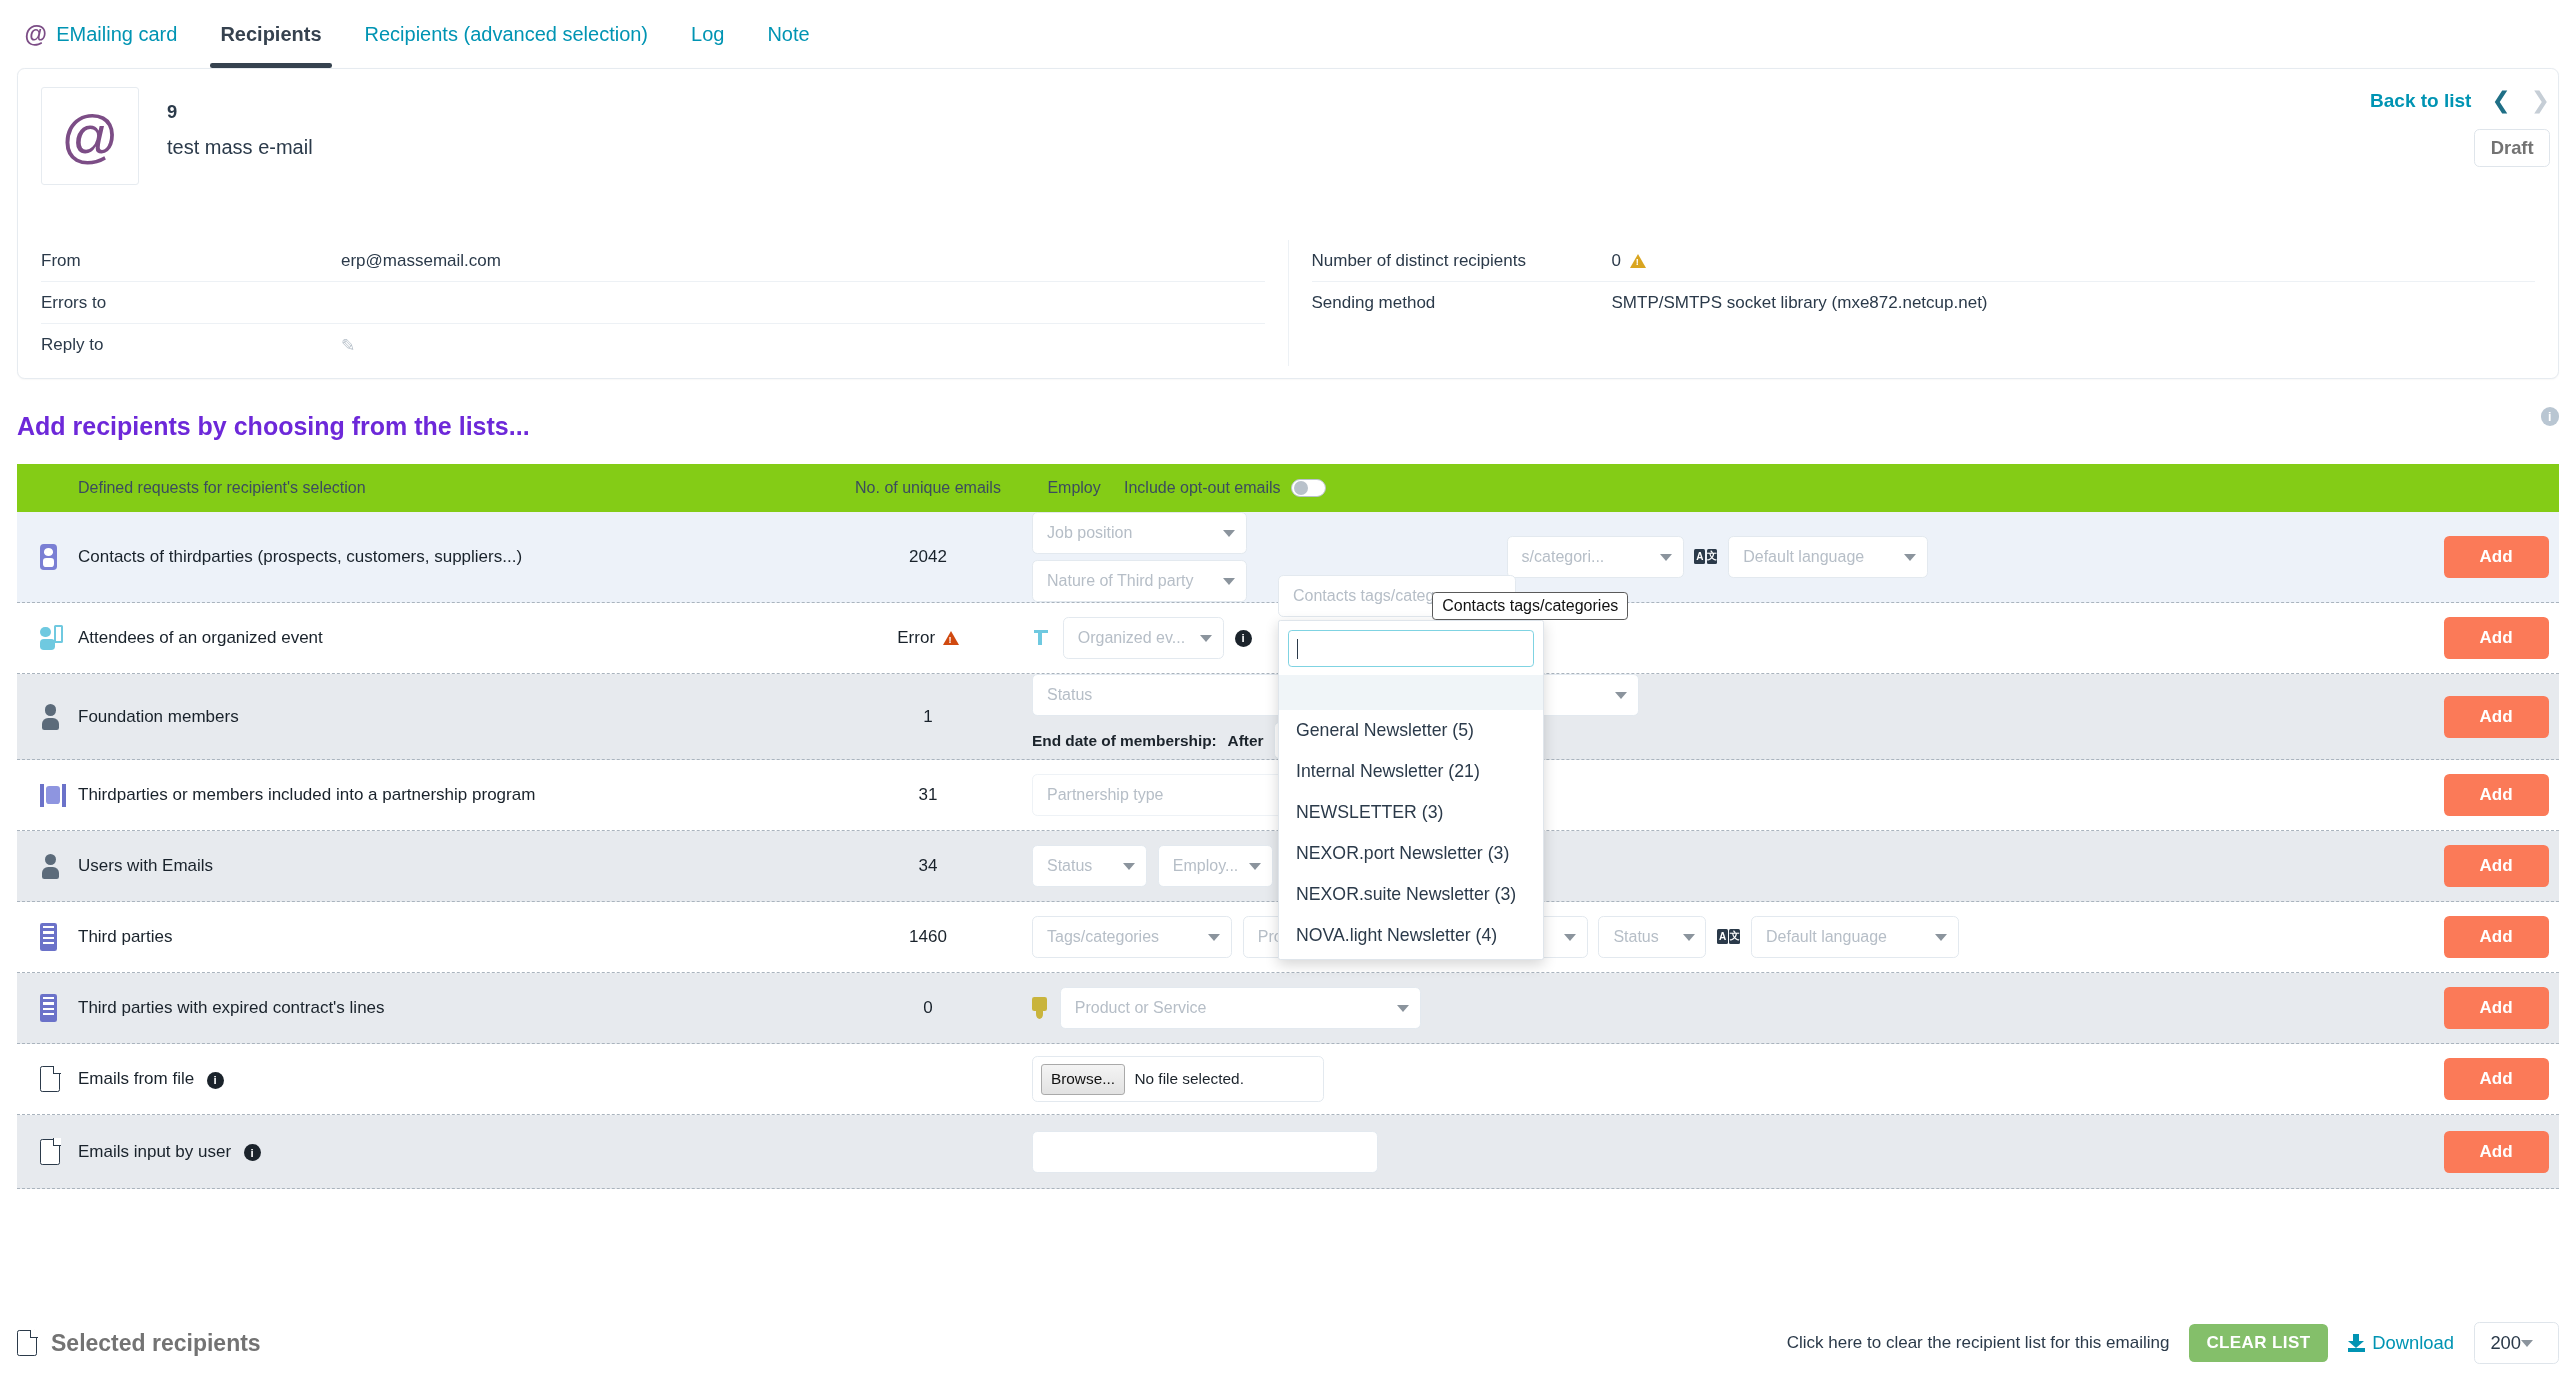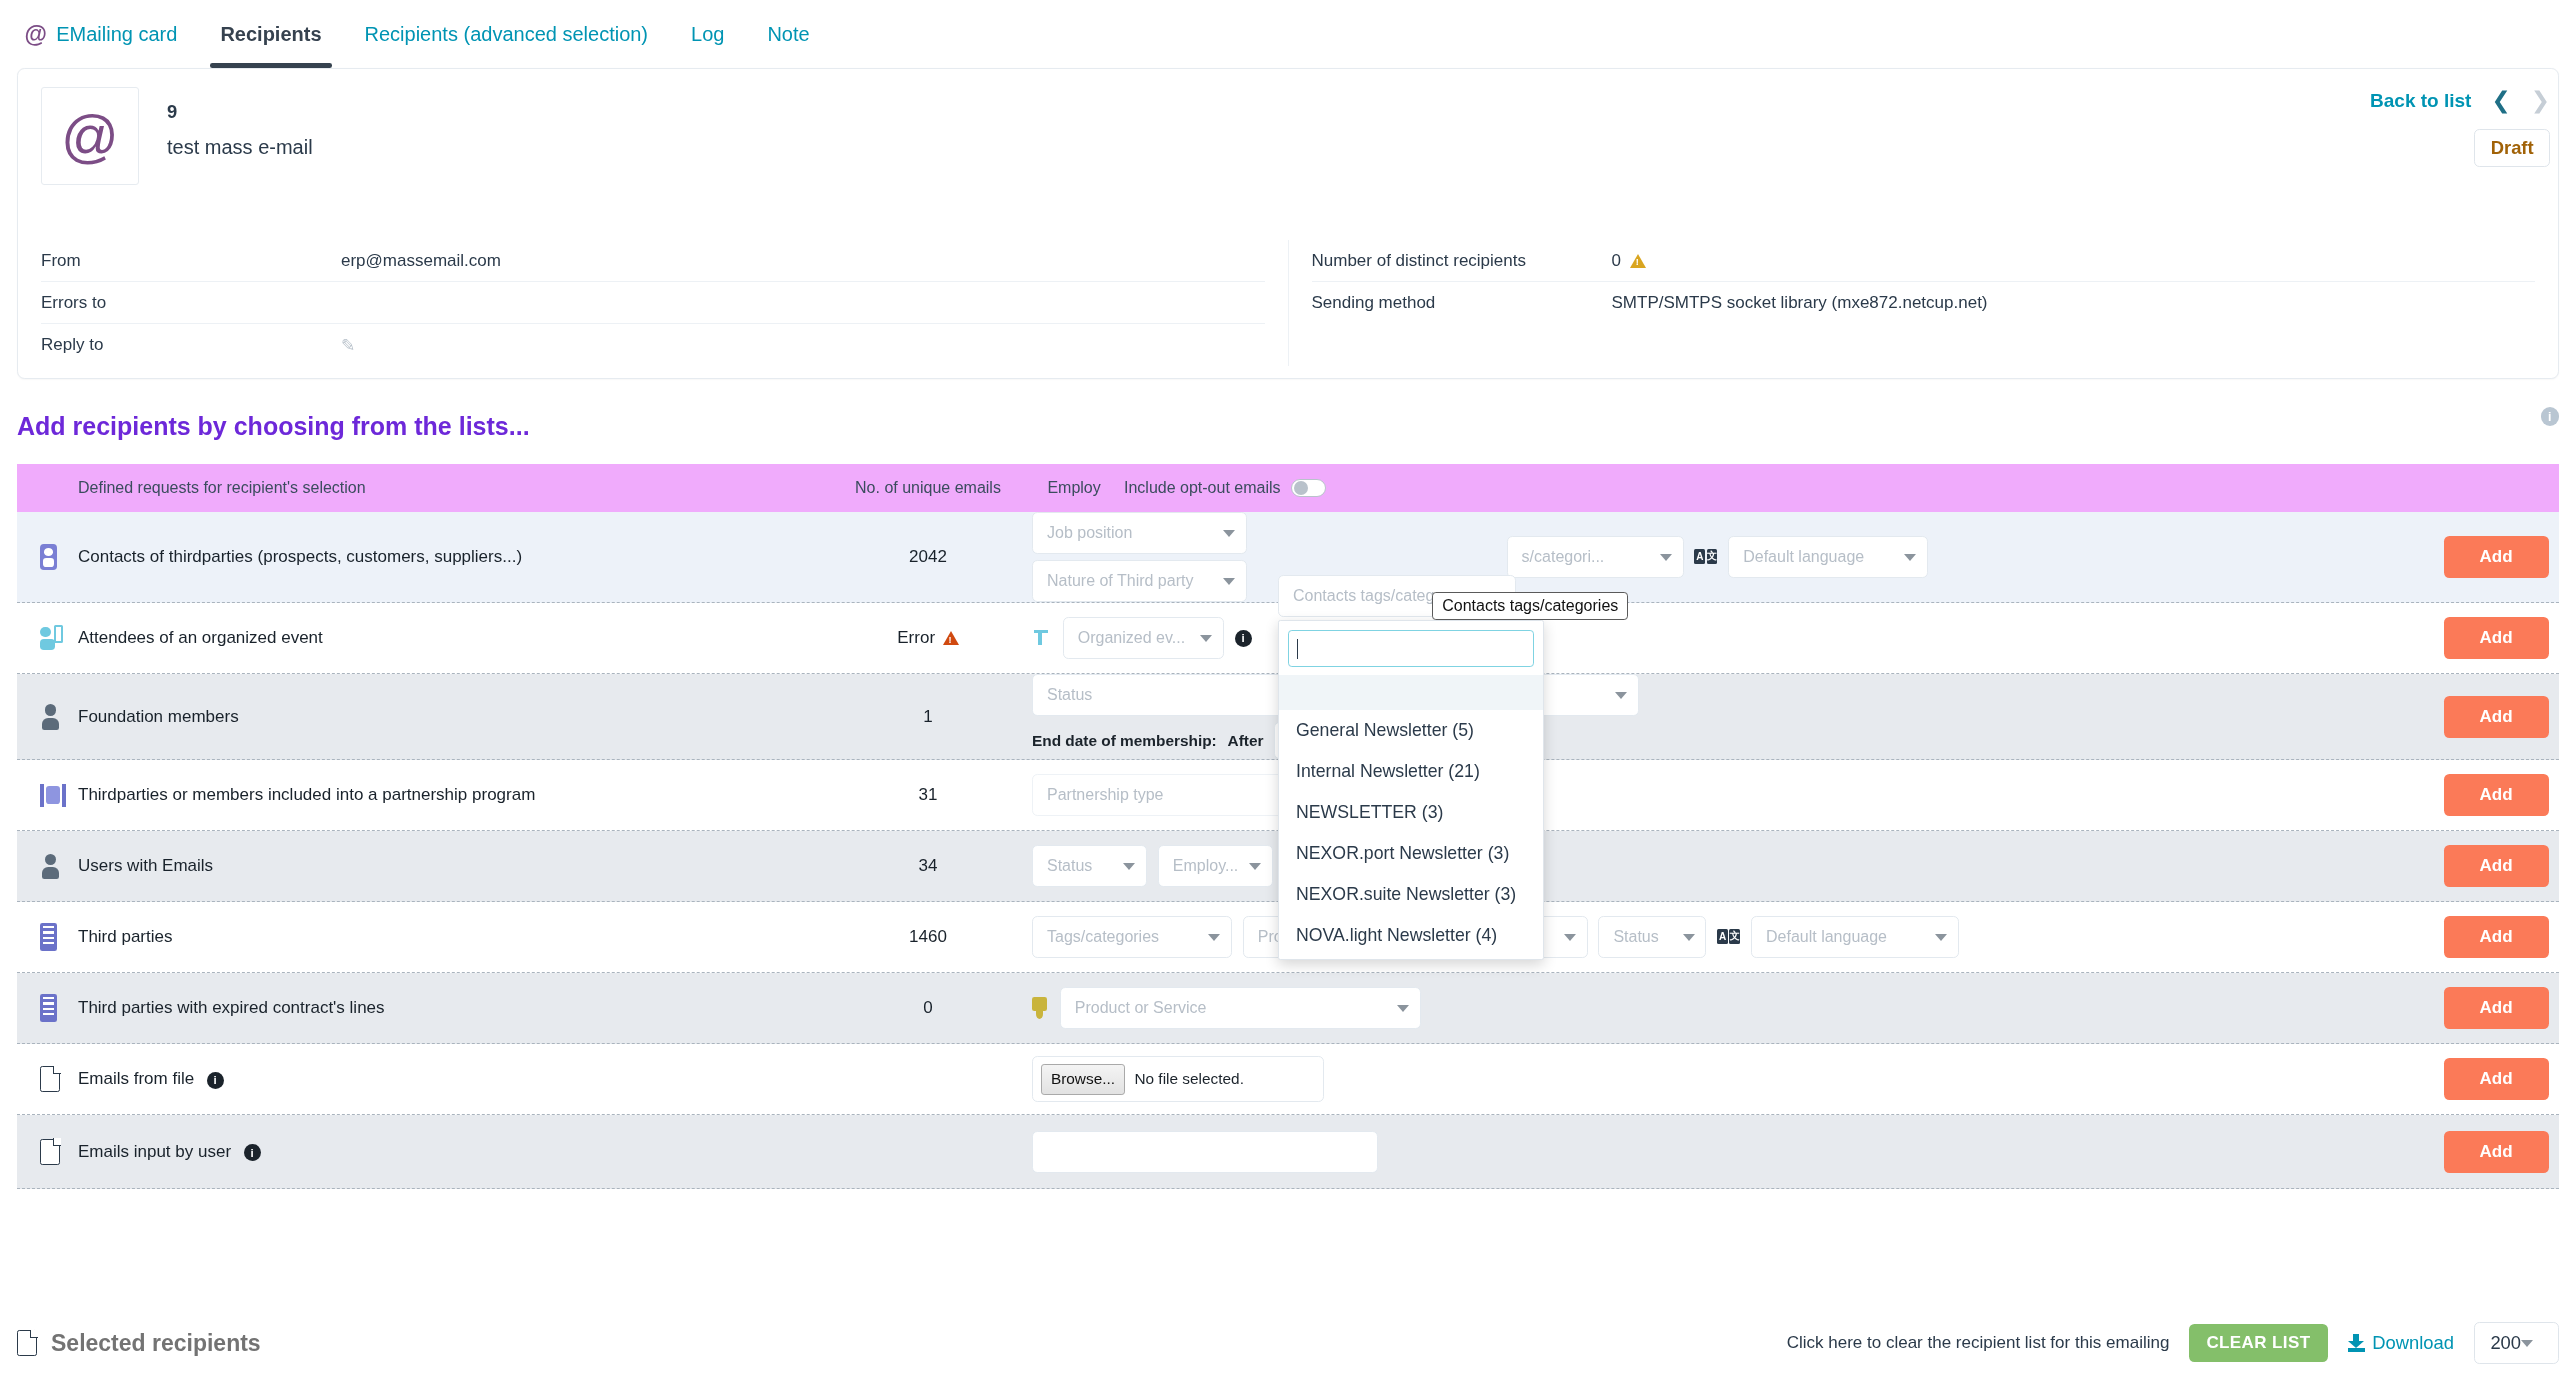--- a/index.html
+++ b/index.html
@@ -69,21 +69,21 @@
   .card-actions {
     position:absolute; right: 8px; top: 20px;
     display:flex; flex-direction:column; align-items:flex-end; gap: 17px;
   }
   .backrow { display:flex; align-items:center; gap: 20px; }
   .back-link { color:#0094b3; font-weight: 700; font-size: 19px; cursor:pointer; }
   .chev { font-size: 23px; color:#1f6f86; cursor:pointer; line-height:1; }
   .chev.dim { color:#c6ced6; }
   .status-badge {
     border:0.8px solid #dfe5eb; border-radius:5.4px;
-    padding: 7px 15.4px; font-weight:700; font-size:18.4px; color:#a16207;
+    padding: 7px 15.4px; font-weight:700; font-size:18.4px; color:#737373;
     background:#fff;
   }
 
   
   .info {
     display:flex; position:absolute; left:0; right:0; top: 171px;
   }
   .info-col { flex:1; padding: 0 23px; }
   .info-col.left { border-right: 0.8px solid #edf1f5; }
   .info-row {
@@ -110,21 +110,21 @@
   }
   .info-circle-right {
     position:absolute; right: 17px; width: 18.4px; height:18.4px;
     border-radius: 50%; background:#b9c6d2; color:#fff;
     font-size: 12.3px; font-weight:700; display:flex; align-items:center; justify-content:center;
   }
 
   
   .table { margin: 23px 17px 0 17px; position: relative; }
   .thead {
-    background:#f0abfc; height: 48px; display:flex; align-items:center;
+    background:#84cc16; height: 48px; display:flex; align-items:center;
     font-size: 16px; color:#3b4c5e;
   }
   .th-name { width: 807px; padding-left: 61px; }
   .th-count { width: 208px; text-align:center; }
   .th-filters { width: 92px; padding-left: 15.4px;}
   .th-optout { display:flex; align-items:flex-end; gap: 10.8px; }
   .toggle {
     width: 35px; height: 18.4px; border-radius: 10.8px;
     background: #fff; border: 1.5px solid #b9c2cb; position:relative;
   }

